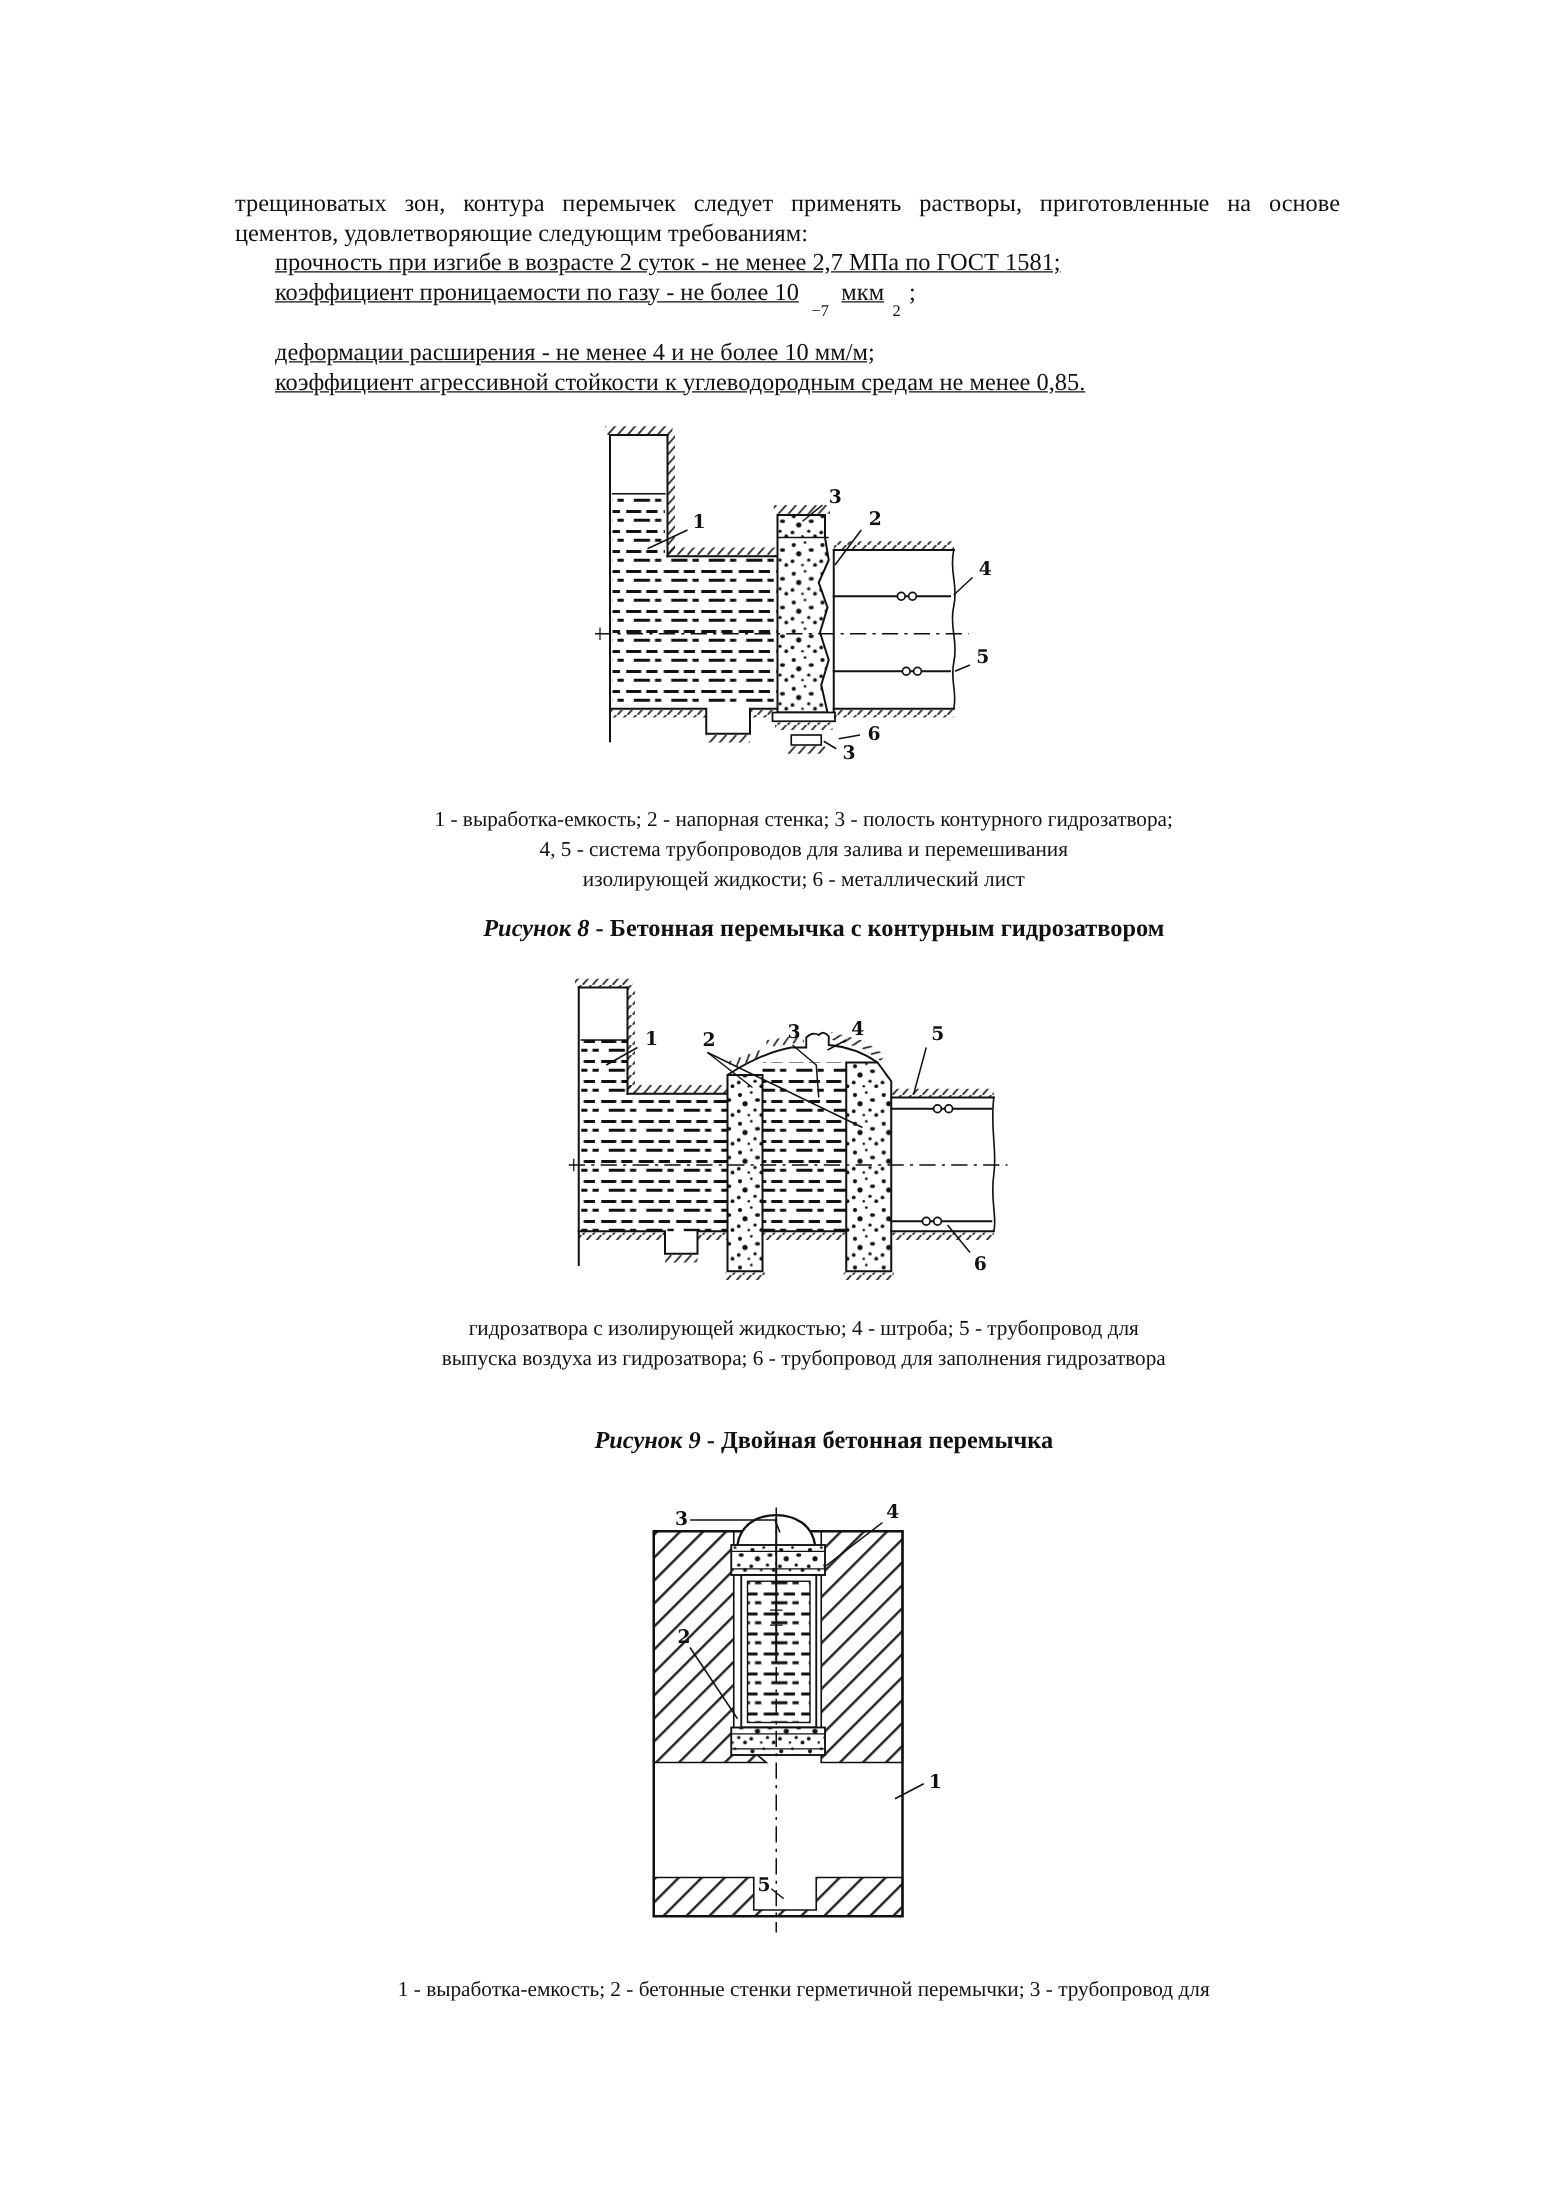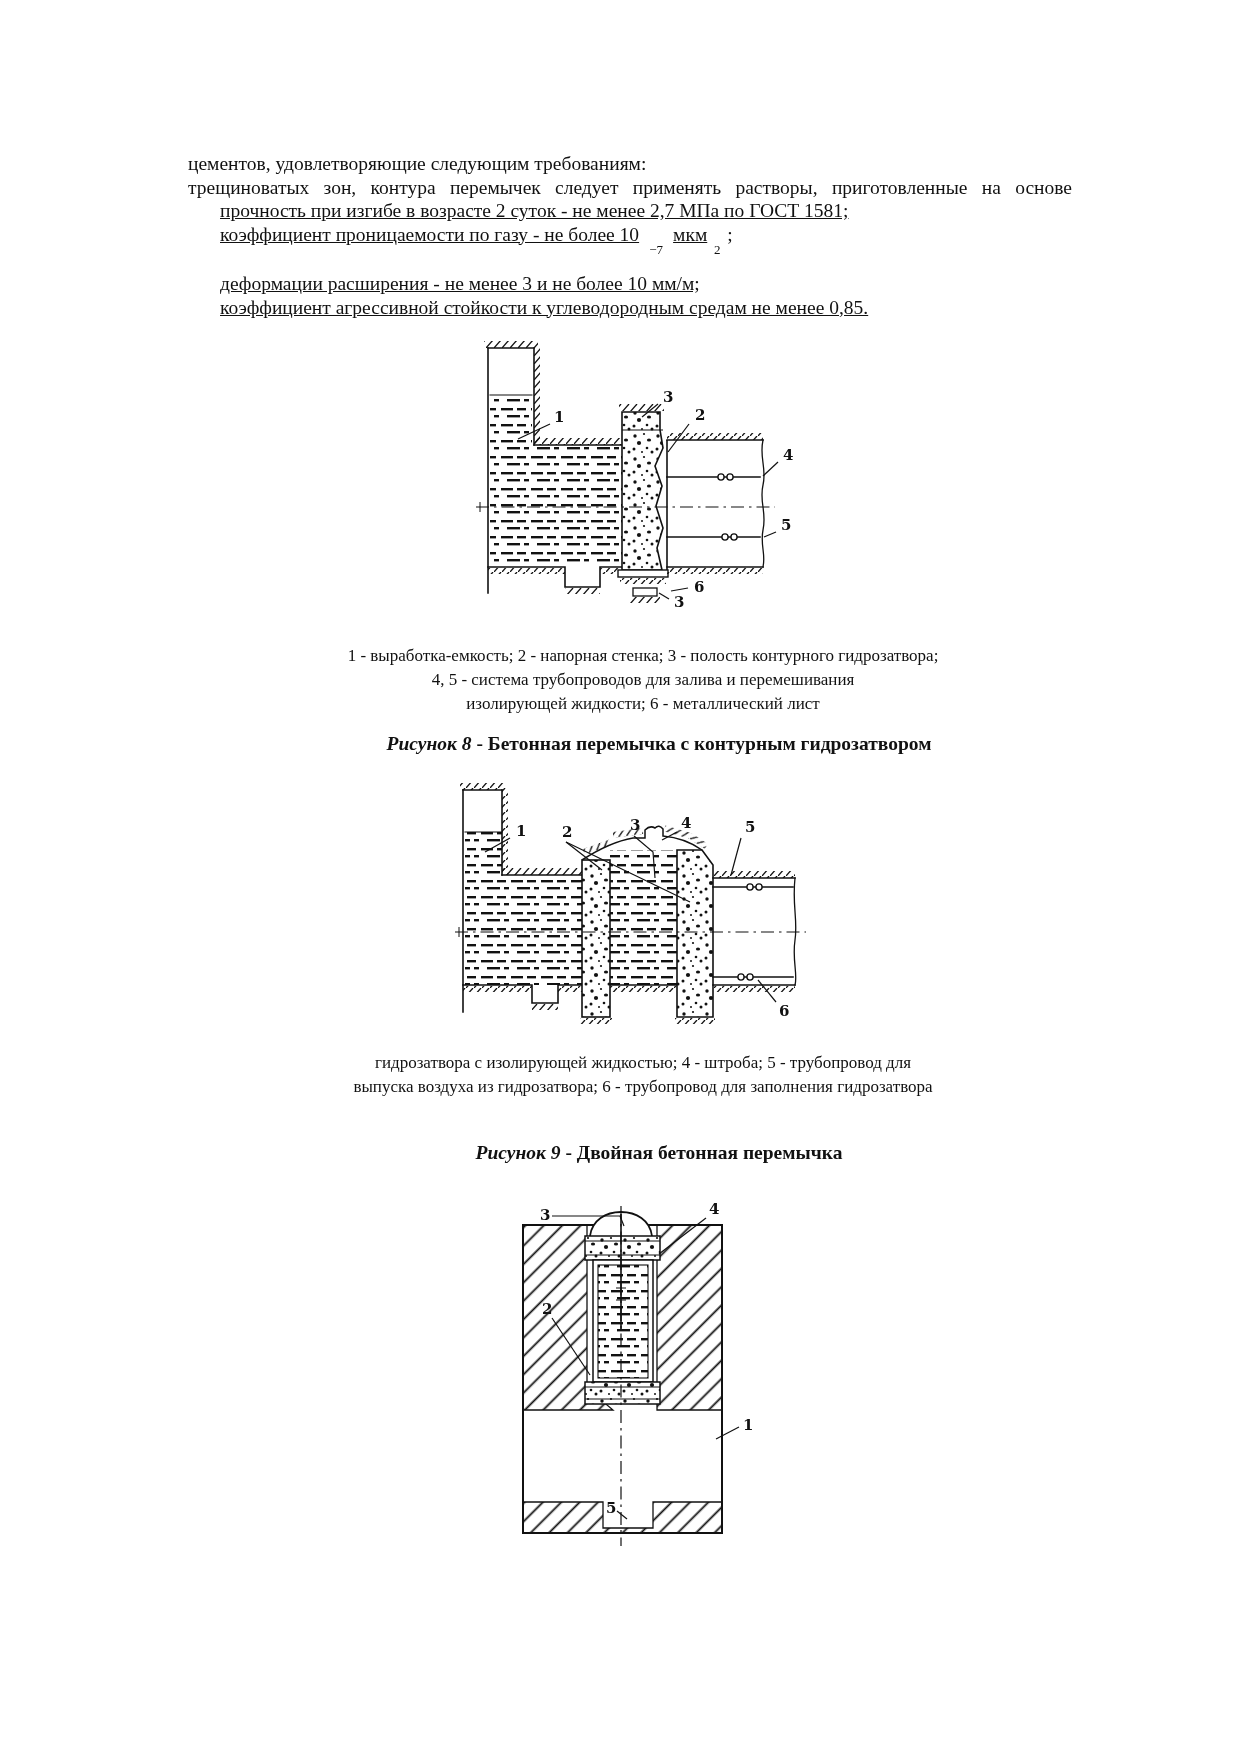--- a/index.html
+++ b/index.html
@@ -26,26 +26,26 @@
   .cap8 { top:644px; } .title8 { top:733px; }
   .cap9 { top:1051px; } .title9 { top:1142px; }
   .cap10 { top:1580px; }
 </style>
 </head>
 <body>
 
 <div class="page">
 
   <div class="intro">
+    <div class="textline just">трещиноватых зон, контура перемычек следует применять растворы, приготовленные на основе</div>
     <div class="textline">цементов, удовлетворяющие следующим требованиям:</div>
-    <div class="textline just">трещиноватых зон, контура перемычек следует применять растворы, приготовленные на основе</div>
     <div class="textline bullet">прочность при изгибе в возрасте 2 суток - не менее 2,7 МПа по ГОСТ 1581;</div>
     <div class="textline bullet"><span>коэффициент проницаемости по газу - не более 10</span><span class="sub w34">−7</span><span>мкм</span><span class="sub w20">2</span><span>;</span></div>
     <div class="spacer"></div>
-    <div class="textline bullet">деформации расширения - не менее 3 и не более 10 мм/м;</div>
+    <div class="textline bullet">деформации расширения - не менее 4 и не более 10 мм/м;</div>
     <div class="textline bullet">коэффициент агрессивной стойкости к углеводородным средам не менее 0,85.</div>
   </div>
 
   <div class="fig" style="left:470px;top:340px;width:330px;height:272px;">
     <svg width="330" height="272" viewBox="0 0 330 272">
       <defs>
         <pattern id="liq8" width="30" height="16" patternUnits="userSpaceOnUse">
           <rect width="30" height="16" fill="#fff"></rect>
           <rect x="1" y="4" width="12" height="2.4" fill="#111"></rect>
           <rect x="17" y="4" width="9" height="2.4" fill="#111"></rect>
@@ -309,14 +309,17 @@
       <g>
         <text x="80" y="30">3</text>
         <text x="249" y="24">4</text>
         <text x="82" y="124">2</text>
         <text x="283" y="240">1</text>
         <text x="146" y="323">5</text>
       </g>
     </svg>
   </div>
 
+  <div class="caption cap10">
+    <div>1 - выработка-емкость; 2 - бетонные стенки герметичной перемычки; 3 - трубопровод для</div>
+  </div>
 
 </div>
 
 </body></html>

